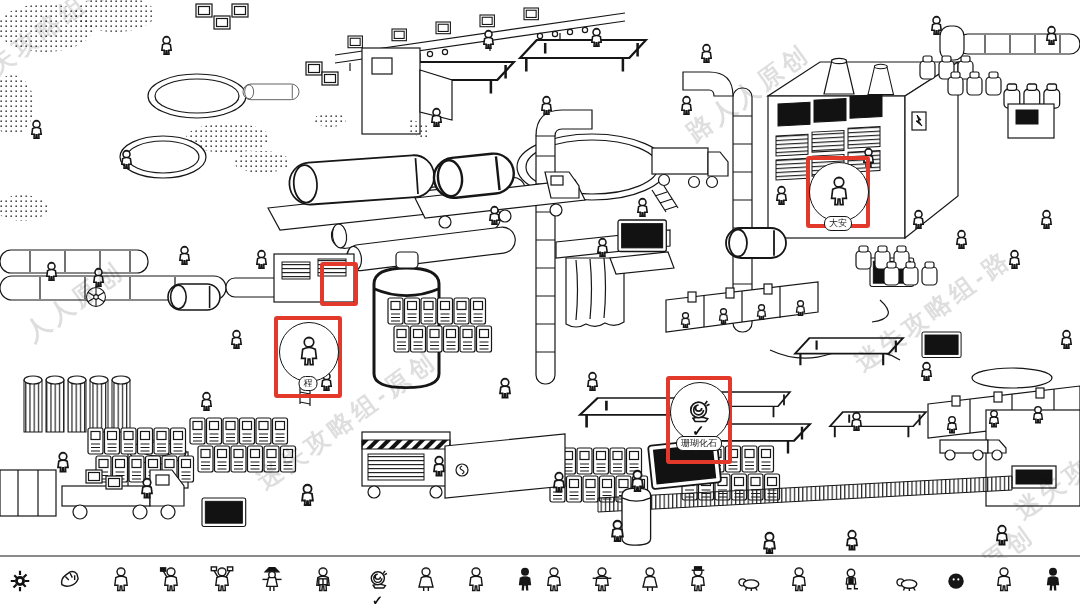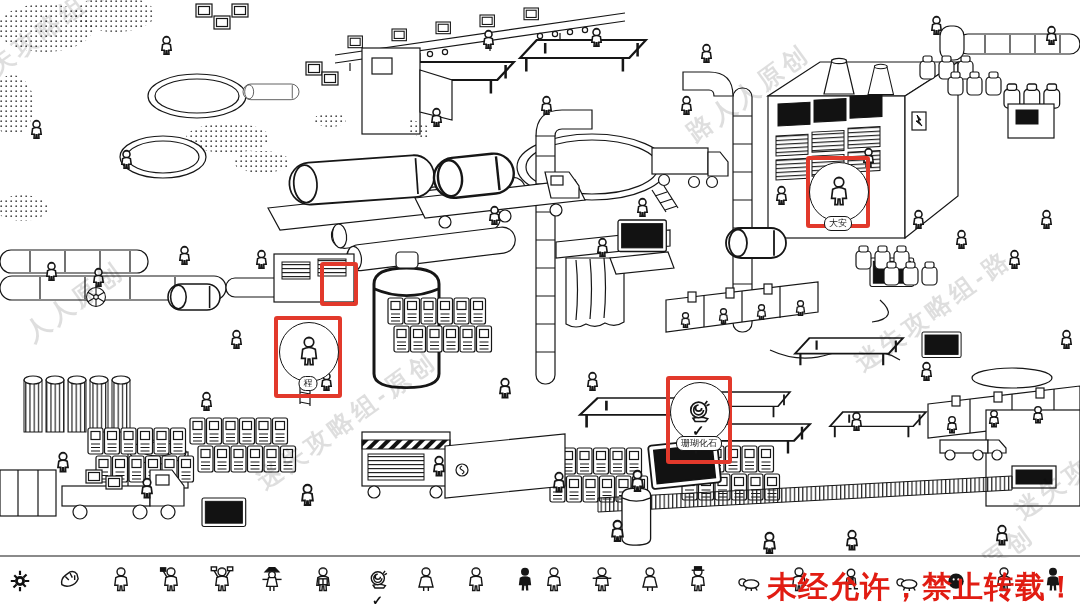--- a/index.html
+++ b/index.html
@@ -652,14 +652,13 @@
           <use href="#b-person"></use>
         </svg>
       </div>
       <div class="bitem" style="left: 1040px;">
         <svg viewBox="0 0 20 24" style="width: 24px; height: 28px;">
           <use href="#b-dark"></use>
         </svg>
       </div>
     </div>
 
-  <div id="notice" style="color: rgb(225, 28, 18);">未经允许，禁止转载！</div>
 </div>
 
 </body></html>

